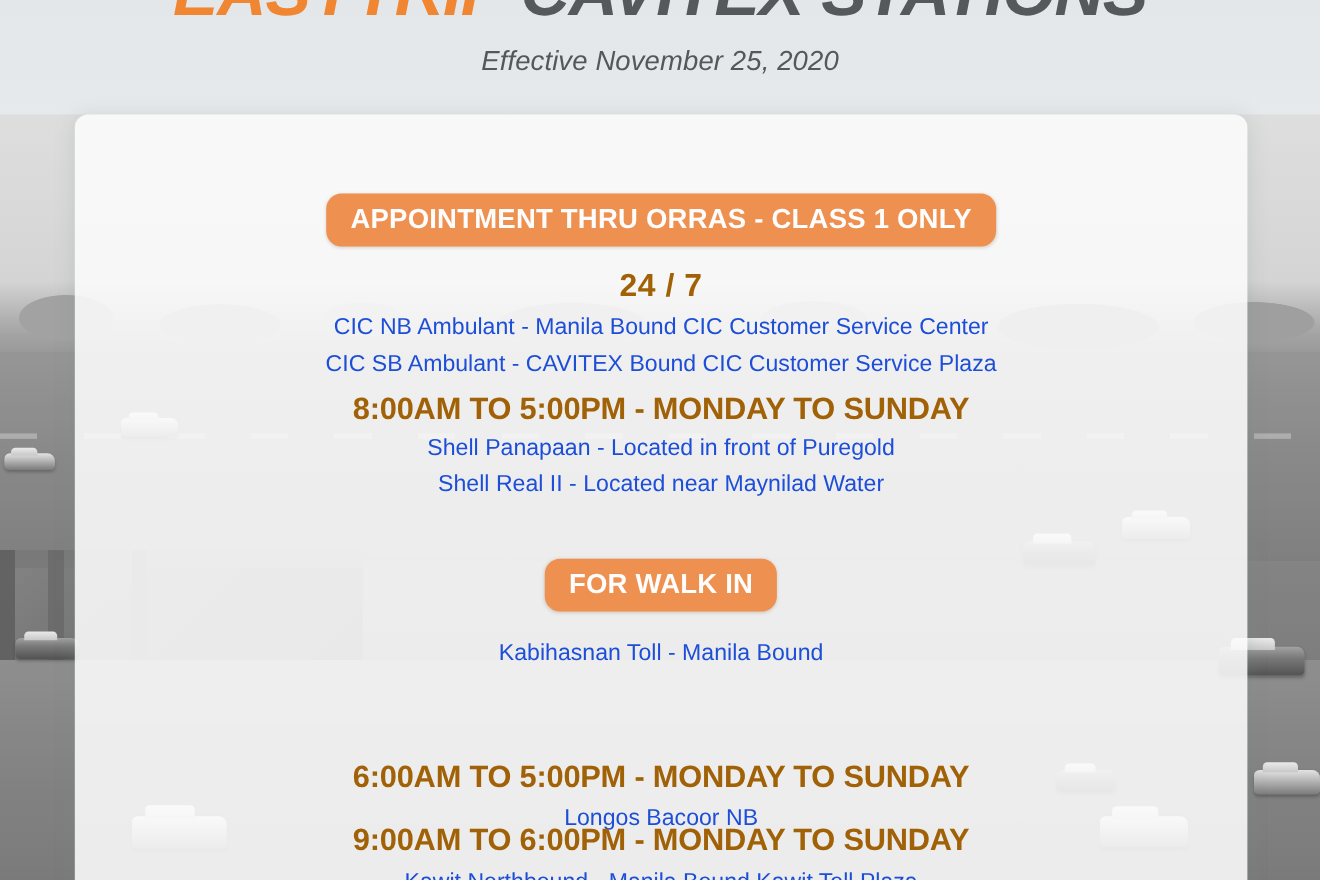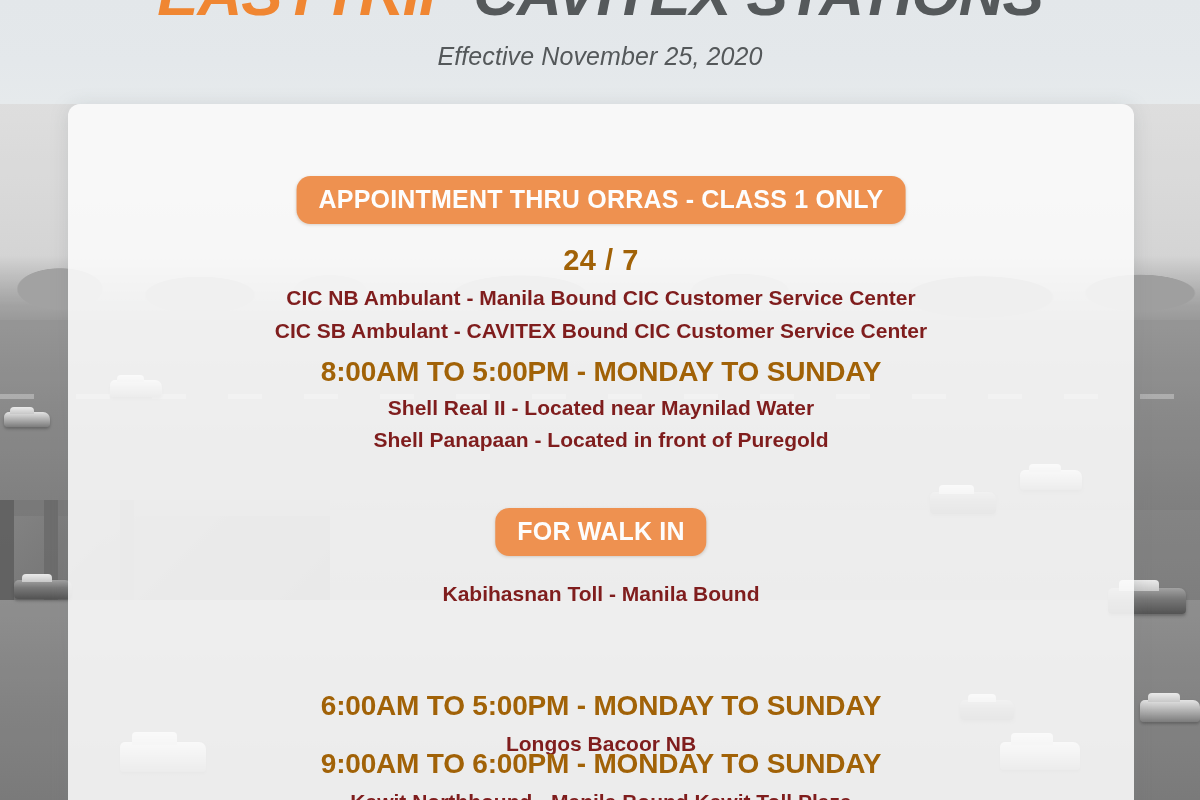--- a/index.html
+++ b/index.html
@@ -142,21 +142,21 @@
   .g-longos{ top:586px; }
   .g-kawit { top:644px; }
 
   .head-line {
     font-size:28px; font-weight:bold; color:#a16207;
     letter-spacing:-.2px; white-space:nowrap;
   }
   .head-247 { font-size:29px; letter-spacing:.5px; }
 
   .sub-line {
-    font-size:21px; color:#7f1d1d; font-weight:bold;
+    font-size:21px; color:#1d4ed8; font-weight:normal;
     line-height:25px; white-space:nowrap;
   }
   .g-247 .sub-line  { margin-top:8px; }
   .g-shell .sub-line{ margin-top:7px; }
   .g-kabi .sub-line, .g-longos .sub-line, .g-kawit .sub-line { margin-top:9px; }
 </style>
 </head>
 <body>
 
 <div id="poster">
@@ -189,27 +189,27 @@
   </div>
 
   <div class="card">
     <div class="content">
 
       <div class="banner banner-appt">APPOINTMENT THRU ORRAS - CLASS 1 ONLY</div>
 
       <div class="group g-247">
         <div class="head-line head-247">24 / 7</div>
         <div class="sub-line">CIC NB Ambulant - Manila Bound CIC Customer Service Center</div>
-        <div class="sub-line">CIC SB Ambulant - CAVITEX Bound CIC Customer Service Center</div>
+        <div class="sub-line">CIC SB Ambulant - CAVITEX Bound CIC Customer Service Plaza</div>
       </div>
 
       <div class="group g-shell">
         <div class="head-line">8:00AM TO 5:00PM - MONDAY TO SUNDAY</div>
+        <div class="sub-line">Shell Panapaan - Located in front of Puregold</div>
         <div class="sub-line">Shell Real II - Located near Maynilad Water</div>
-        <div class="sub-line">Shell Panapaan - Located in front of Puregold</div>
       </div>
 
       <div class="banner banner-walk">FOR WALK IN</div>
 
       <div class="group g-kabi">
         <div class="sub-line">Kabihasnan Toll - Manila Bound</div>
       </div>
 
       <div class="group g-longos">
         <div class="head-line">6:00AM TO 5:00PM - MONDAY TO SUNDAY</div>

